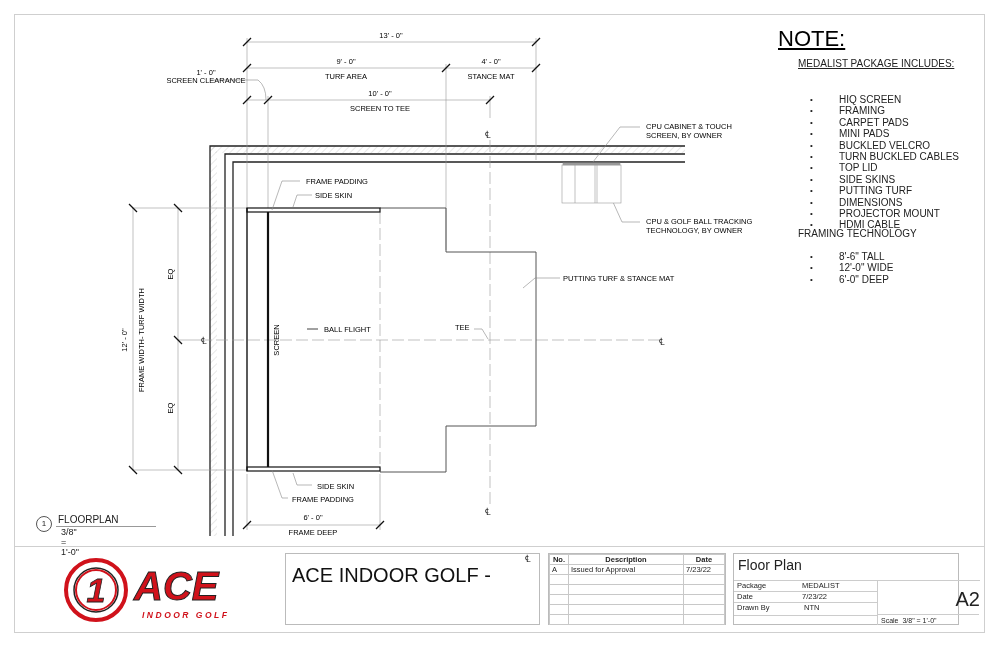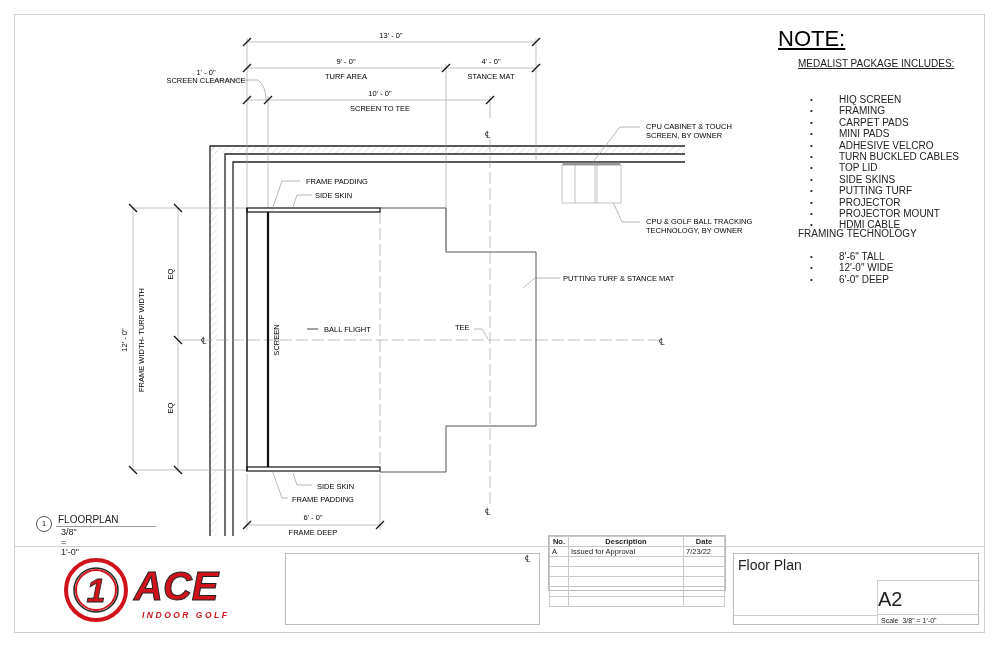--- a/index.html
+++ b/index.html
@@ -11,30 +11,30 @@
   .note-sub{left:798px;top:58px;font-size:10px;text-decoration:underline;}
   .note-list{position:absolute;left:798px;top:82px;font-size:10px;line-height:11.4px;margin:12px;padding:0;list-style:none;}
   .note-list li{position:relative;padding-left:29px;}
   .note-list li::before{content:"\2022";position:absolute;left:0;font-size:8px;}
   .frame-head{left:798px;top:228px;font-size:10px;}
   .frame-list{top:239px;}
   .tb-sep{position:absolute;left:14px;top:546px;width:971px;border-top:1px solid #cfcfcf;}
   .logo{position:absolute;left:62px;top:556px;width:180px;height:78px;}
   .proj-box{position:absolute;left:285px;top:553px;width:255px;height:72px;border:1px solid #bbb;box-sizing:border-box;}
   .proj-title{position:absolute;left:6px;top:10px;font-size:20px;line-height:23px;color:#111;}
-  .rev{position:absolute;left:548px;top:535px;width:178px;height:56px;border:1px solid #bbb;box-sizing:border-box;border-collapse:collapse;font-size:7.5px;}
+  .rev{position:absolute;left:548px;top:553px;width:178px;height:72px;border:1px solid #bbb;box-sizing:border-box;border-collapse:collapse;font-size:7.5px;}
   .rev table{border-collapse:collapse;width:100%;}
   .rev th,.rev td{border:1px solid #c8c8c8;height:9px;padding:0 2px;text-align:left;}
   .rev th{font-weight:bold;text-align:center;}
-  .sheetinfo{position:absolute;left:733px;top:553px;width:246px;height:72px;border:1px solid #bbb;box-sizing:border-box;}
+  .sheetinfo{position:absolute;left:733px;top:553px;width:226px;height:72px;border:1px solid #bbb;box-sizing:border-box;}
   .si-title{position:absolute;left:4px;top:3px;font-size:14px;}
   .si-rows{position:absolute;left:0;top:26px;width:143px;font-size:7.5px;}
   .si-row{height:10px;border-top:1px solid #ccc;position:relative;}
   .si-row span{position:absolute;top:0;}
-  .si-num{position:absolute;left:143px;top:26px;width:102px;height:34px;border-left:1px solid #ccc;border-top:1px solid #ccc;font-size:20px;text-align:left;line-height:36px;}
+  .si-num{position:absolute;left:143px;top:26px;width:102px;height:34px;border-left:1px solid #ccc;border-top:1px solid #ccc;font-size:20px;text-align:right;line-height:36px;}
   .si-scale{position:absolute;left:143px;top:60px;width:102px;height:11px;border-left:1px solid #ccc;border-top:1px solid #ccc;font-size:7px;padding-left:3px;box-sizing:border-box;line-height:11px;}
   .si-footer{position:absolute;left:0;top:61px;width:143px;border-top:1px solid #ccc;}
   .view-title{position:absolute;left:36px;top:514px;}
   .vt-circ{position:absolute;left:0;top:2px;width:14px;height:14px;border:1px solid #555;border-radius:50%;font-size:8px;text-align:center;line-height:14px;}
   .vt-name{position:absolute;left:22px;top:0;font-size:10px;}
   .vt-line{position:absolute;left:20px;top:12px;width:100px;border-top:1px solid #999;}
   .vt-scale{position:absolute;left:25px;top:13px;font-size:9px;}
 </style>
 </head>
 <body>
@@ -180,26 +180,26 @@
   <div class="vt-scale">3/8" = 1'-0"</div>
 </div>
 
 <div class="t note-title">NOTE:</div>
 <div class="t note-sub">MEDALIST PACKAGE INCLUDES:</div>
 <ul class="note-list">
   <li>HIQ SCREEN</li>
   <li>FRAMING</li>
   <li>CARPET PADS</li>
   <li>MINI PADS</li>
-  <li>ADHESIVE VELCRO</li>
+  <li>BUCKLED VELCRO</li>
   <li>TURN BUCKLED CABLES</li>
   <li>TOP LID</li>
   <li>SIDE SKINS</li>
   <li>PUTTING TURF</li>
-  <li>PROJECTOR</li>
+  <li>DIMENSIONS</li>
   <li>PROJECTOR MOUNT</li>
   <li>HDMI CABLE</li>
 </ul>
 <div class="t frame-head">FRAMING TECHNOLOGY</div>
 <ul class="note-list frame-list">
   <li>8'-6" TALL</li>
   <li>12'-0" WIDE</li>
   <li>6'-0" DEEP</li>
 </ul>
 
@@ -209,20 +209,21 @@
   <circle cx="34" cy="34" r="30" fill="none" stroke="#d0121b" stroke-width="4"></circle>
   <circle cx="34" cy="34" r="22" fill="none" stroke="#222" stroke-width="1.5"></circle>
   <circle cx="34" cy="34" r="20" fill="none" stroke="#d0121b" stroke-width="2"></circle>
   <text x="34" y="46" font-size="34" font-style="italic" font-weight="bold" fill="#d0121b" stroke="#222" stroke-width="0.8" text-anchor="middle">1</text>
   <text x="72" y="44" font-size="40" font-style="italic" font-weight="bold" fill="#d0121b" stroke="#222" stroke-width="1">ACE</text>
   <text x="80" y="62" font-size="8.5" font-style="italic" font-weight="bold" fill="#d0121b" letter-spacing="2.5">INDOOR GOLF</text>
 </svg>
 
 <div class="proj-box">
   <div class="proj-title">
+    <div>ACE INDOOR GOLF -</div>
   </div>
 </div>
 
 <div class="rev">
   <table>
     <tbody>
         <tr>
       <th style="width:14px">No.</th>
       <th>Description</th>
       <th style="width:36px">Date</th>
@@ -256,16 +257,30 @@
           <td></td>
           <td></td>
           <td></td>
         </tr>
   </tbody>
     </table>
 </div>
 
 <div class="sheetinfo">
   <div class="si-title">Floor Plan</div>
+  <div class="si-rows">
+    <div class="si-row">
+        <span style="left:3px">Package</span>
+        <span style="left:68px">MEDALIST</span>
+      </div>
+    <div class="si-row">
+        <span style="left:3px">Date</span>
+        <span style="left:68px">7/23/22</span>
+      </div>
+    <div class="si-row">
+        <span style="left:3px">Drawn By</span>
+        <span style="left:70px">NTN</span>
+      </div>
+  </div>
   <div class="si-footer"></div>
   <div class="si-num">A2</div>
   <div class="si-scale"><span>Scale</span>&nbsp;&nbsp;<span>3/8" = 1'-0"</span></div>
 </div>
 
 </body></html>

